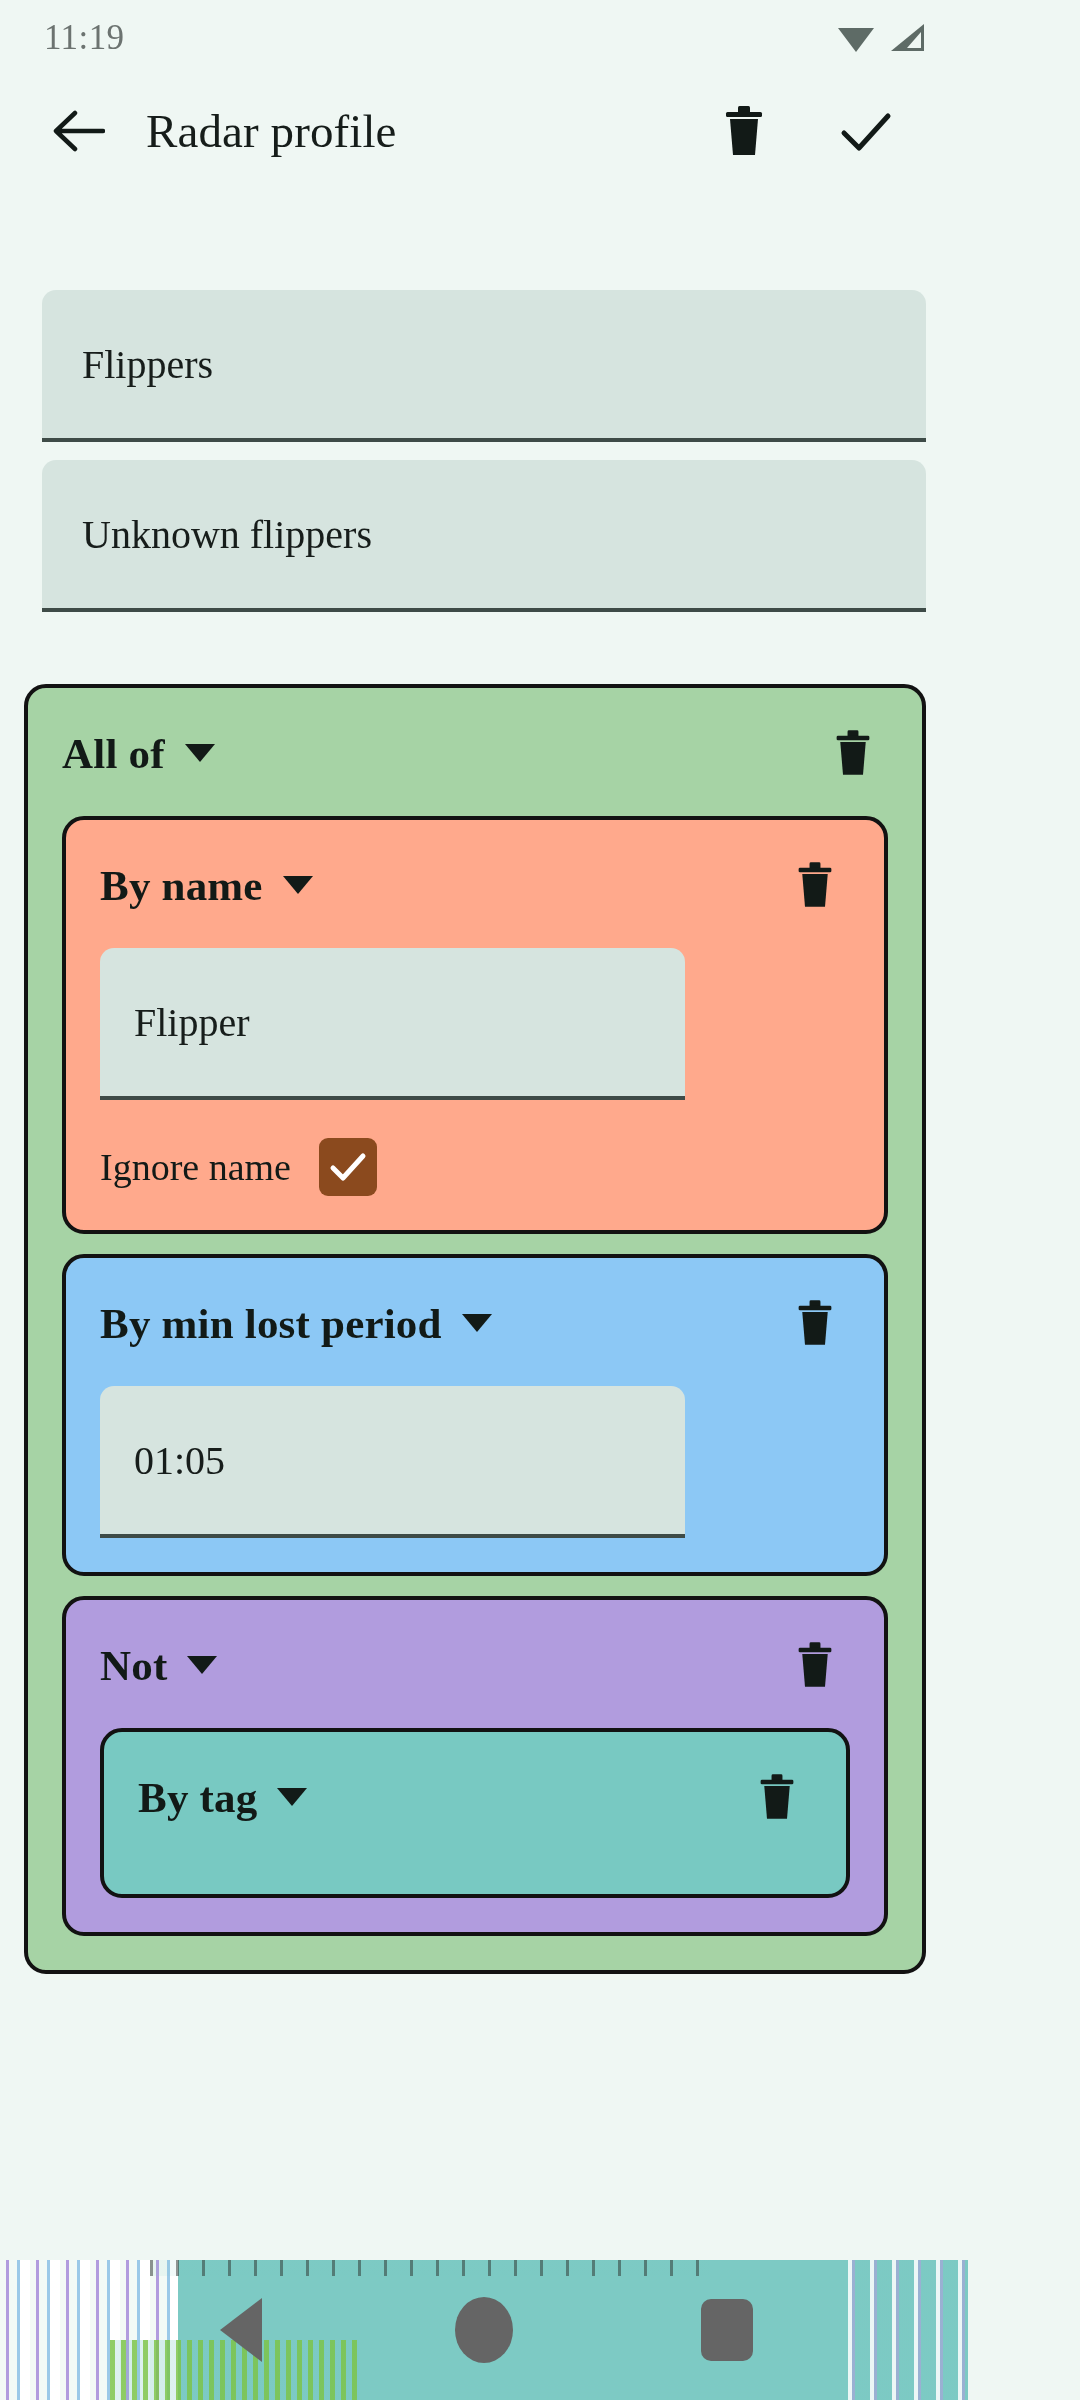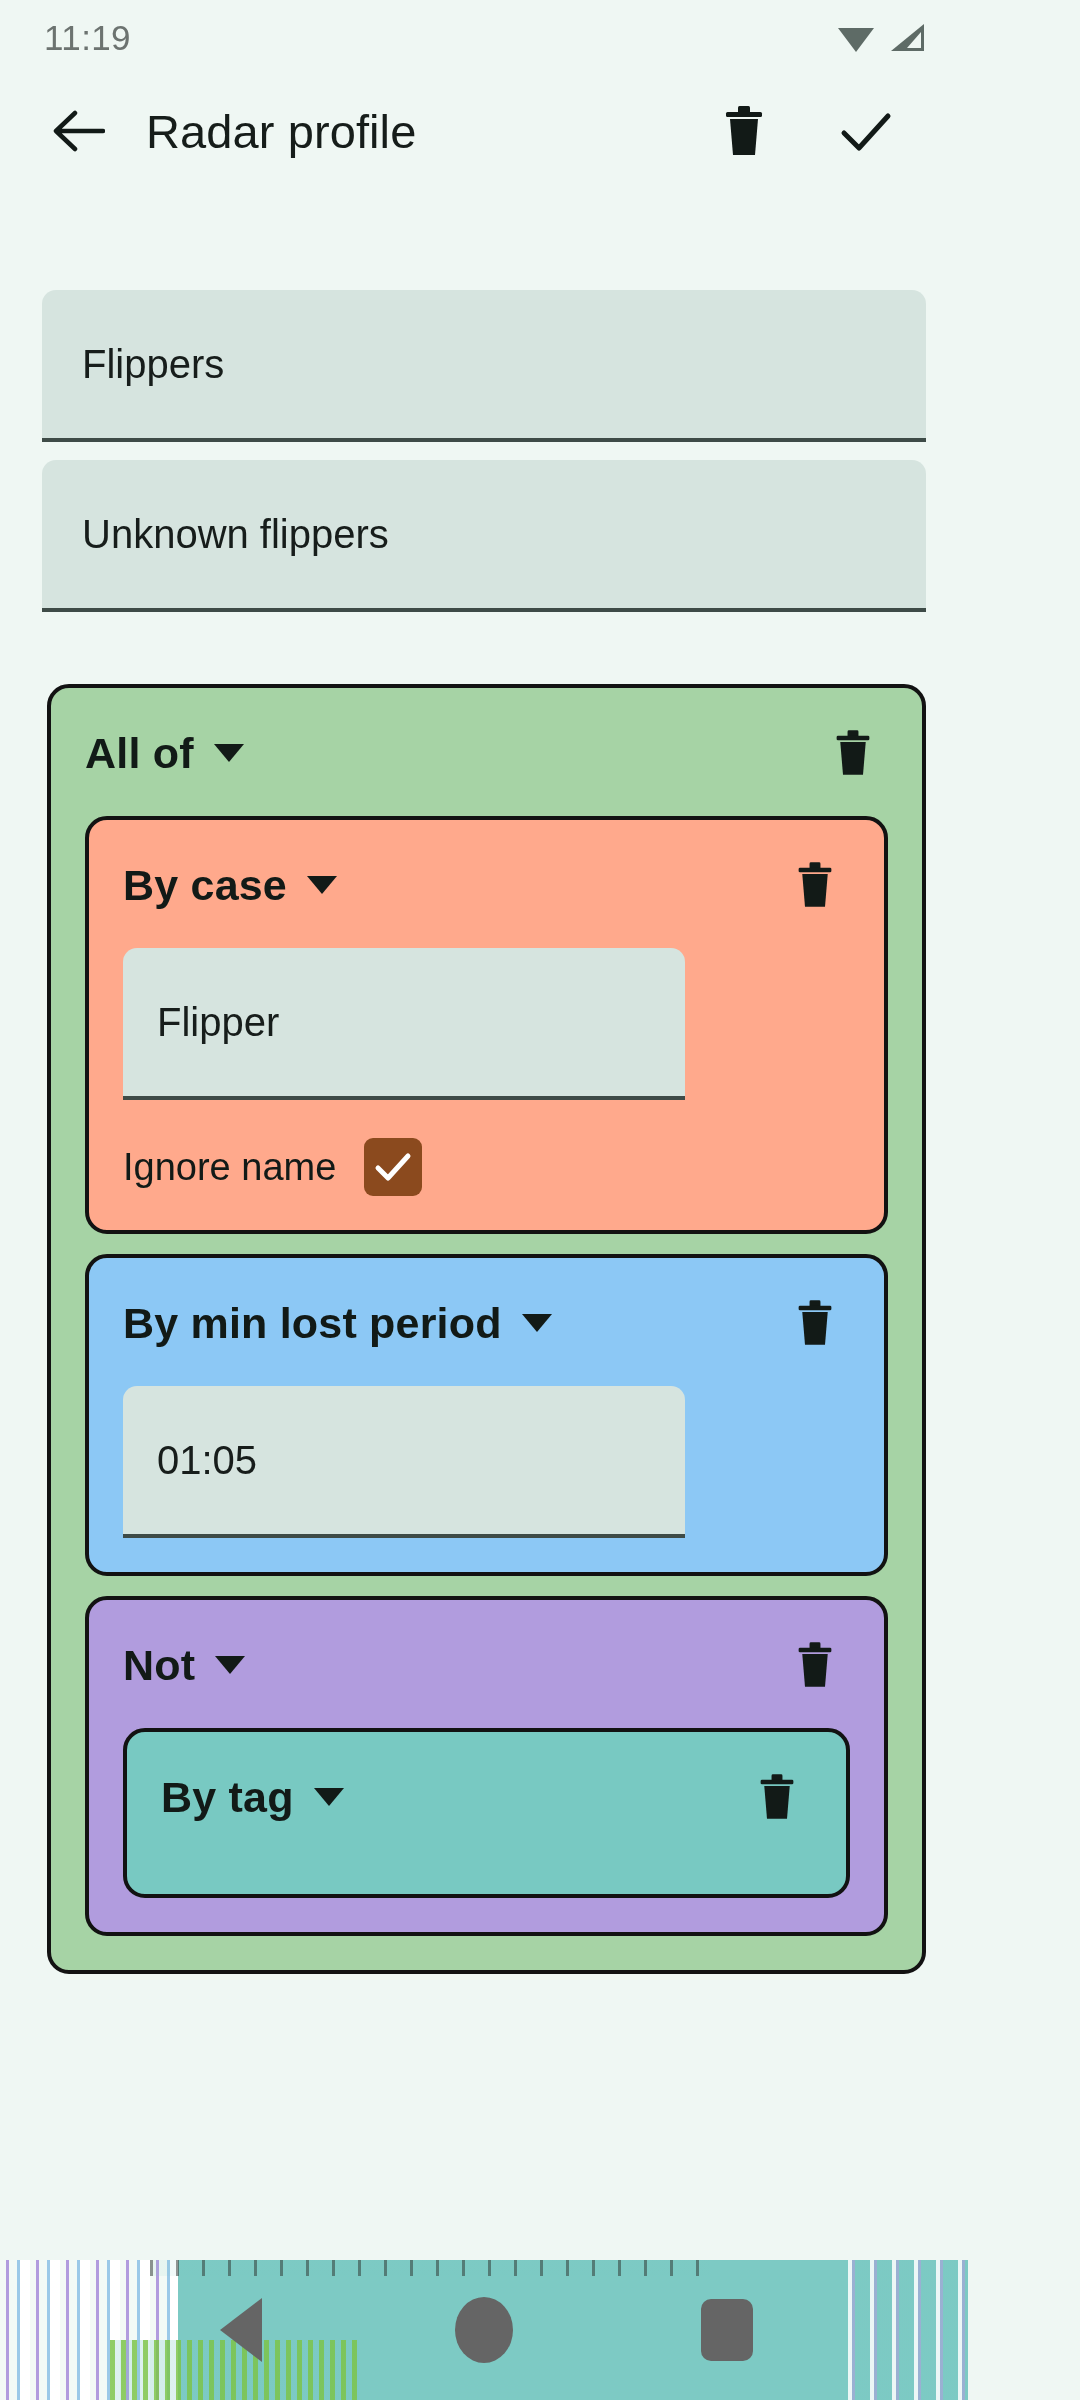--- a/index.html
+++ b/index.html
@@ -7,20 +7,21 @@
     width:1080px; height:2400px;
     background:#EFF7F3;
     font-family:"Liberation Sans", sans-serif;
     overflow:hidden;
   }
   #screen {
     position:relative;
     width:968px; height:2400px;
     background:#404040;
     overflow:hidden;
+    font-family:Liberation Serif, serif;
   }
 
   
   .statusbar {
     height:76px;
     display:flex; align-items:center;
     padding:0 40px 0 44px;
     background:#EFF7F3;
   }
   .status-clock {
@@ -140,21 +141,21 @@
     cursor:pointer;
   }
 
   
   .card-all   { background:#A6D3A5; }
   .card-name  { background:#FFA98C; }
   .card-min   { background:#8CC8F5; }
   .card-not   { background:#B19CDE; }
   .card-tag   { background:#78C9C2; }
 
-  .rule-outer { margin:72px 42px 0 47px; }
+  .rule-outer { margin:72px 42px 0 24px; }
   .rule-nested { margin:0 0 20px 0; }
   .rule-nested:last-child { margin-bottom:0; }
 
   
   .navbar {
     position:absolute; left:0; right:0; bottom:0;
     height:140px;
     background:#7DCAC4;
     overflow:hidden;
   }
@@ -270,21 +271,21 @@
             <rect x="16" y="1" width="12" height="7" rx="1.5" fill="#121A17"></rect>
             <rect x="4" y="7" width="36" height="5" rx="1.5" fill="#121A17"></rect>
             <path d="M8 14 L36 14 L33 50 L11 50 Z" fill="#121A17"></path>
           </svg>
         </span>
       </div>
       <div class="rule-body">
 
         <div class="rule rule-nested card-name">
           <div class="rule-head">
-            <span class="rule-title">By case</span>
+            <span class="rule-title">By name</span>
             <span class="caret"></span>
             <span class="rule-trash">
               <svg width="40" height="48" viewBox="0 0 44 52">
                 <rect x="16" y="1" width="12" height="7" rx="1.5" fill="#121A17"></rect>
                 <rect x="4" y="7" width="36" height="5" rx="1.5" fill="#121A17"></rect>
                 <path d="M8 14 L36 14 L33 50 L11 50 Z" fill="#121A17"></path>
               </svg>
             </span>
           </div>
           <div class="rule-body">

